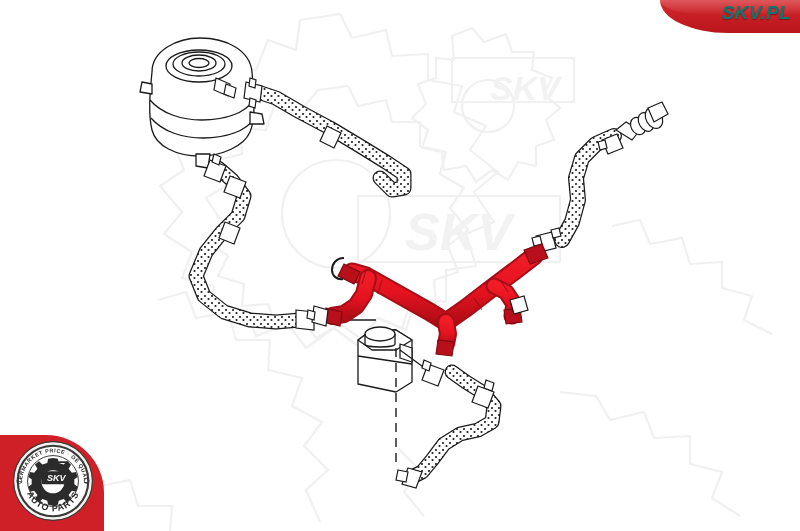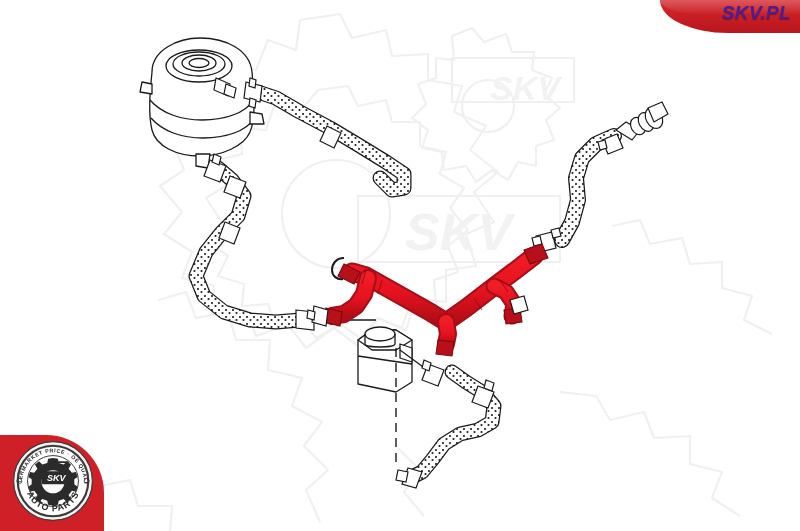--- a/index.html
+++ b/index.html
@@ -54,21 +54,21 @@
   }
   #brand-banner .banner-text {
     position: absolute;
     right: 9px;
     top: 2px;
     font-family: "Liberation Sans", sans-serif;
     font-size: 19px;
     font-weight: bold;
     font-style: italic;
     letter-spacing: 0.4px;
-    color: #4c1d95;
+    color: #0f766e;
     text-shadow: 0 1px 1px rgba(0,0,0,0.35);
     white-space: nowrap;
   }
   
   #quality-badge {
     position: absolute;
     left: 0;
     bottom: 0;
     width: 118px;
     height: 101px;

